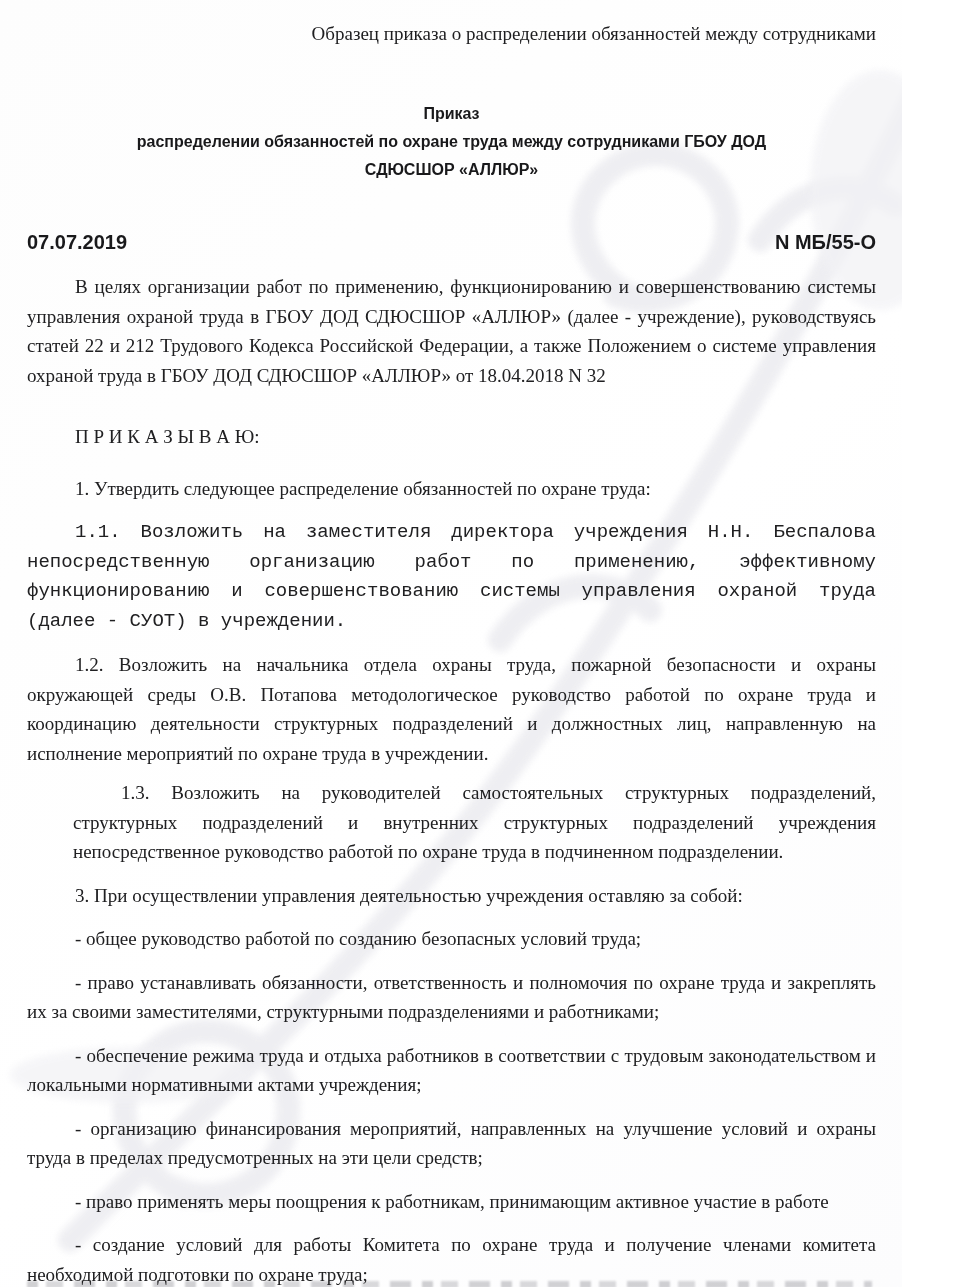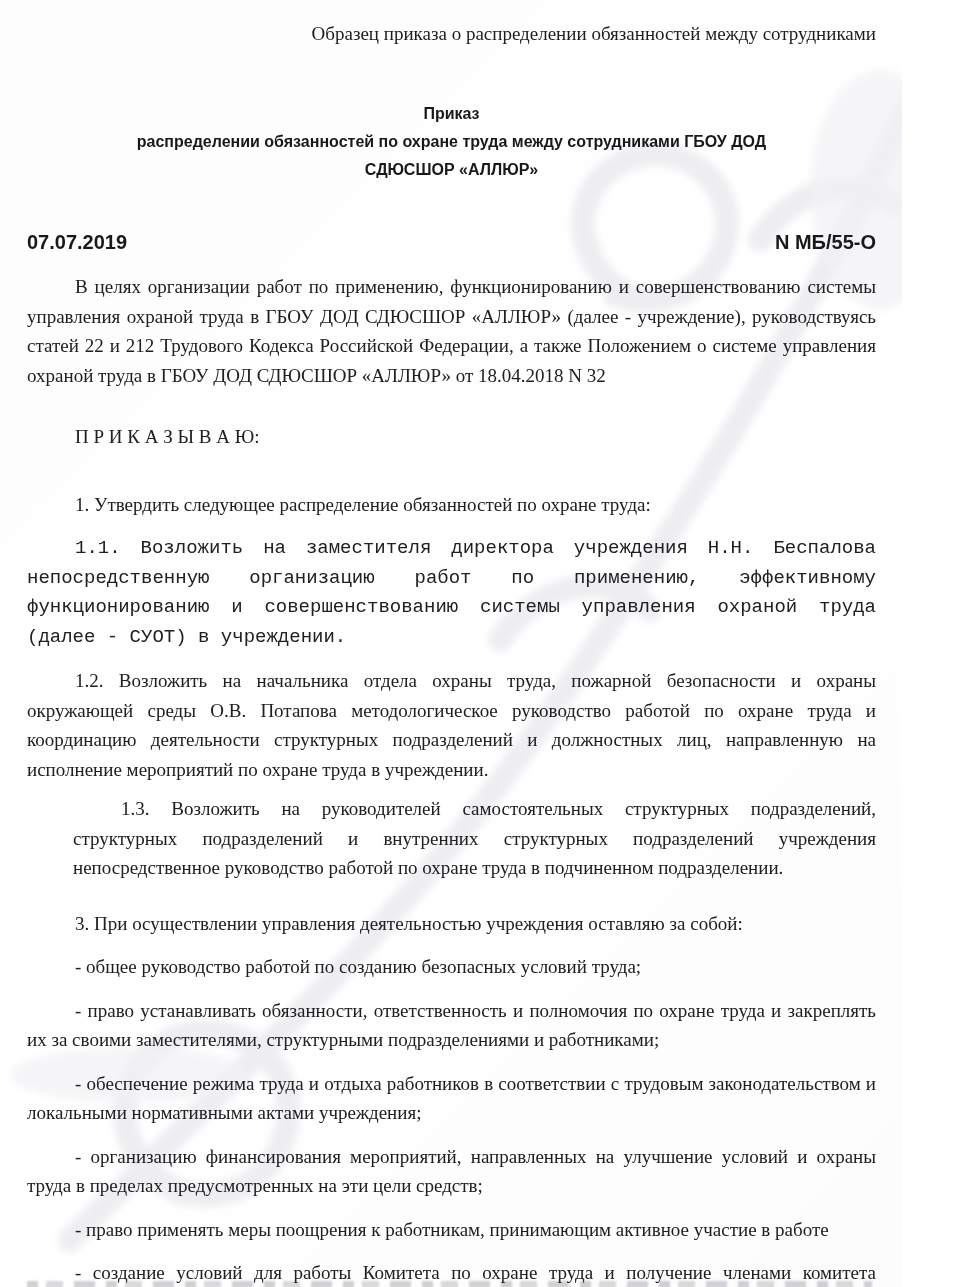--- a/index.html
+++ b/index.html
@@ -57,24 +57,24 @@
   .doc p {
     margin: 14px 0 0 0;
     font-size: 19px;
     line-height: 29.5px;
     text-align: justify;
     text-indent: 48px;
     color: #202022;
   }
   .doc p.preamble   { margin-top: 18px; }
   .doc p.caps       { margin-top: 32px; text-align: left; }
-  .doc p.clause-1   { margin-top: 38px; }
+  .doc p.clause-1   { margin-top: 22px; }
   .doc p.clause-1-1 { margin-top: 15px; font-family: Liberation Mono, monospace; }
   .doc p.indented   { margin-left: 46px; margin-top: 10px; }
-  .doc p.clause-3   { margin-top: 26px; }
+  .doc p.clause-3   { margin-top: 14px; }
   .cutoff-line {
     position: absolute;
     left: 27px; right: 30px;
     top: 1281px;
     height: 7px;
     background: repeating-linear-gradient(90deg,
       rgba(110,110,118,0.38) 0 11px, rgba(255,255,255,0) 11px 19px,
       rgba(110,110,118,0.30) 19px 36px, rgba(255,255,255,0) 36px 47px,
       rgba(110,110,118,0.36) 47px 68px, rgba(255,255,255,0) 68px 79px);
     filter: blur(1.2px);

